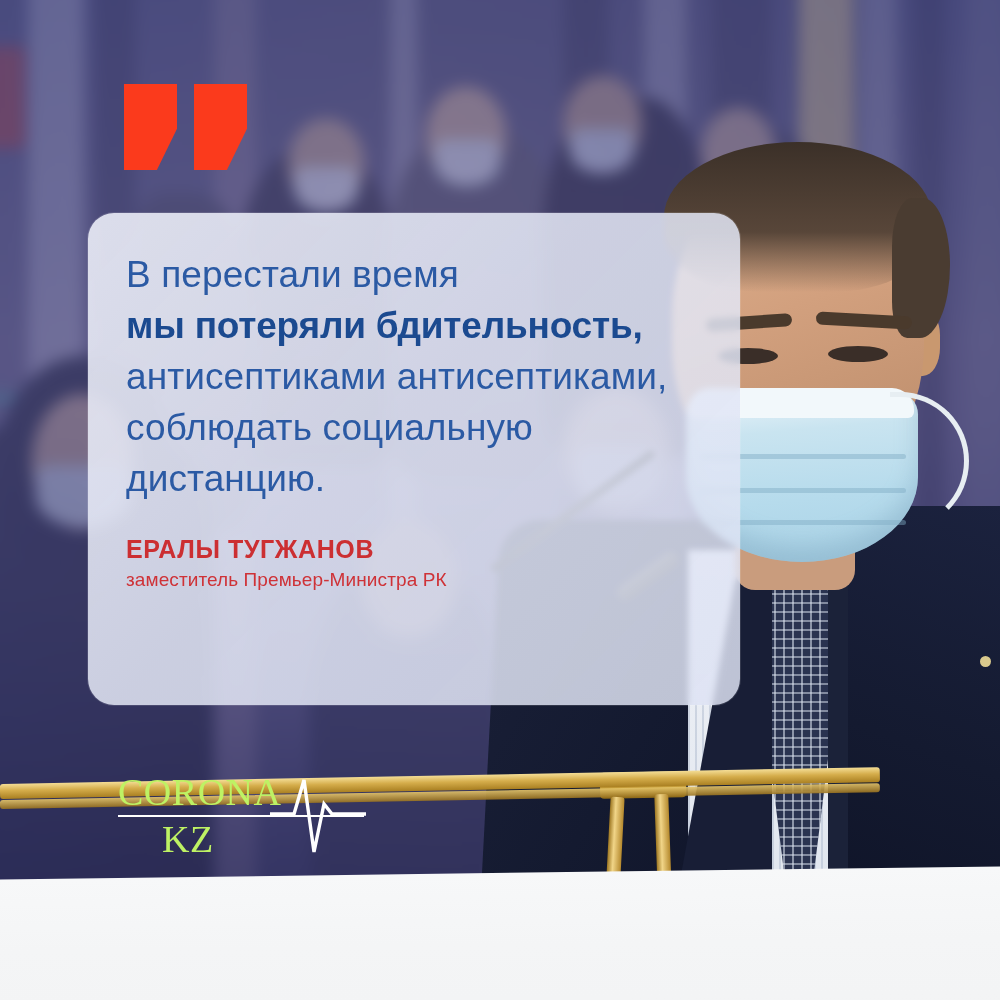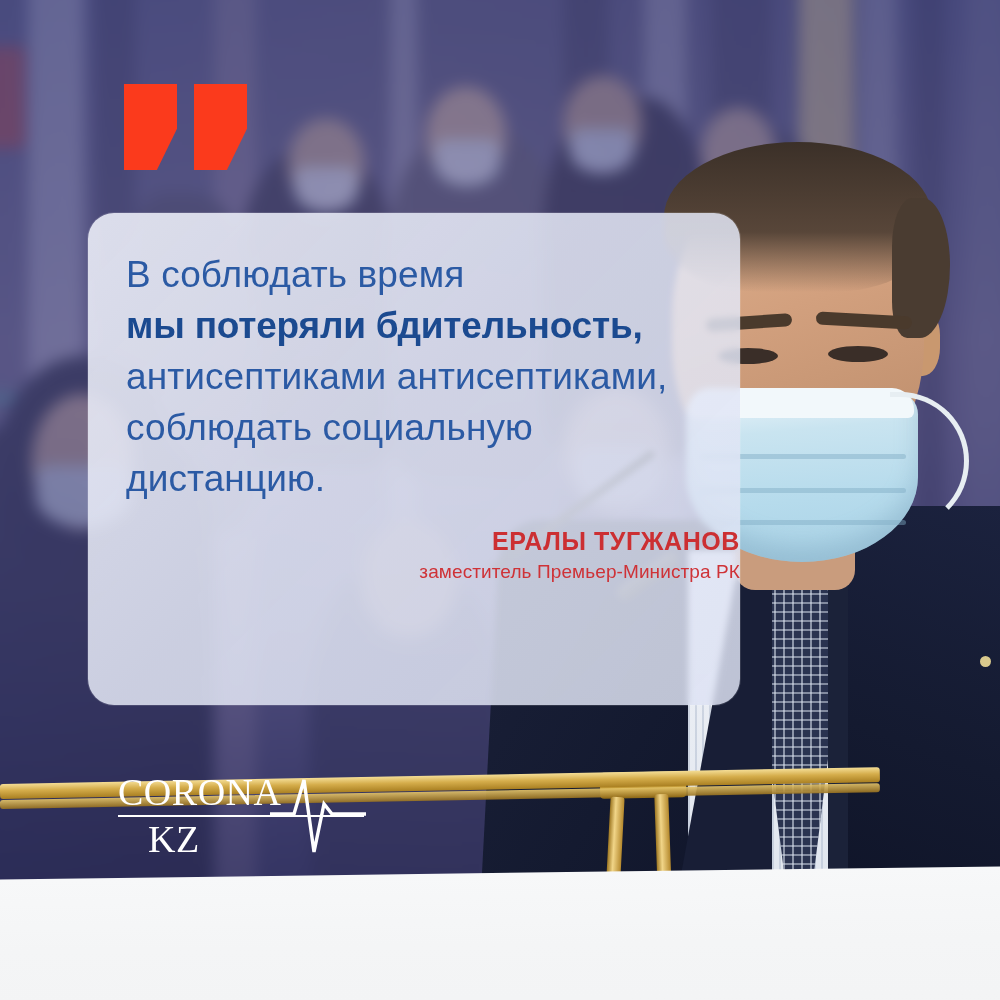--- a/index.html
+++ b/index.html
@@ -199,31 +199,31 @@
     color:#2b5aa4;
     letter-spacing:.1px;
     white-space:nowrap;
   }
   .quote-line.bold{
     font-weight:bold;
     color:#1b4a90;
     letter-spacing:-0.2px;
   }
 
-  .attrib{margin-top:23px;text-align:right;}
+  .attrib{margin-top:31px;}
   .attrib-name{
     font-size:25px;font-weight:bold;color:#cc2f32;letter-spacing:.6px;
   }
   .attrib-role{
     margin-top:5px;font-size:19px;color:#cf3237;letter-spacing:.1px;
   }
 
   
   .logo{
-    position:absolute;left:118px;top:772px;width:246px;color:#ffffff;
+    position:absolute;left:118px;top:772px;width:246px;color:#bef264;
     font-family:"Liberation Serif","DejaVu Serif",serif;
   }
   .logo-row1{
     font-size:38px;letter-spacing:.5px;line-height:40px;
     display:flex;align-items:flex-end;
   }
   .logo-rule{
     height:2px;background:#fff;margin:3px 0 2px 0;width:246px;
   }
   .logo-row2{
@@ -331,38 +331,38 @@
   <div class="desk"></div>
 
   <div class="quote-mark" aria-hidden="true">
     <div class="qm"></div>
     <div class="qm"></div>
   </div>
 
   <div class="card">
     <div class="card-inner">
 
-      <div class="quote-line">В соблюдать время</div>
+      <div class="quote-line">В перестали время</div>
       <div class="quote-line bold">мы потеряли бдительность,</div>
       <div class="quote-line">антисептиками антисептиками,</div>
       <div class="quote-line">соблюдать социальную</div>
       <div class="quote-line">дистанцию.</div>
 
       <div class="attrib">
         <div class="attrib-name">ЕРАЛЫ ТУГЖАНОВ</div>
         <div class="attrib-role">заместитель Премьер-Министра РК</div>
       </div>
 
     </div>
   </div>
 
   <div class="logo">
     <div class="logo-row1">CORONA</div>
     <div class="logo-rule"></div>
     <div class="logo-row2">
-      <span style="margin-left:30px;">KZ</span>
+      <span style="margin-left:44px;">KZ</span>
     </div>
     <svg class="pulse" viewBox="0 0 96 86">
       <polyline points="0,40 24,40 34,6 44,78 54,30 62,40 96,40" fill="none" stroke="#ffffff" stroke-width="3.4" stroke-linejoin="miter" stroke-linecap="butt"></polyline>
     </svg>
   </div>
 
 </div>
 
 </body></html>

